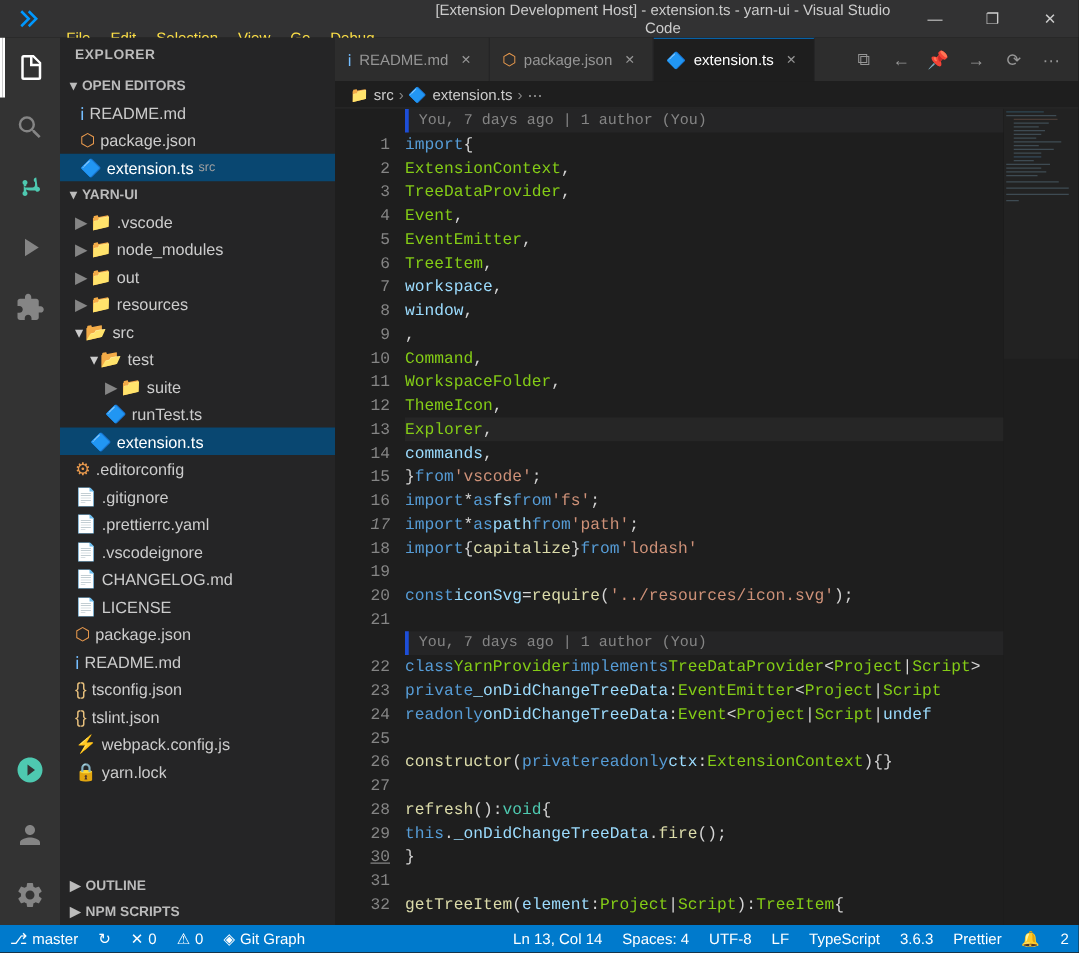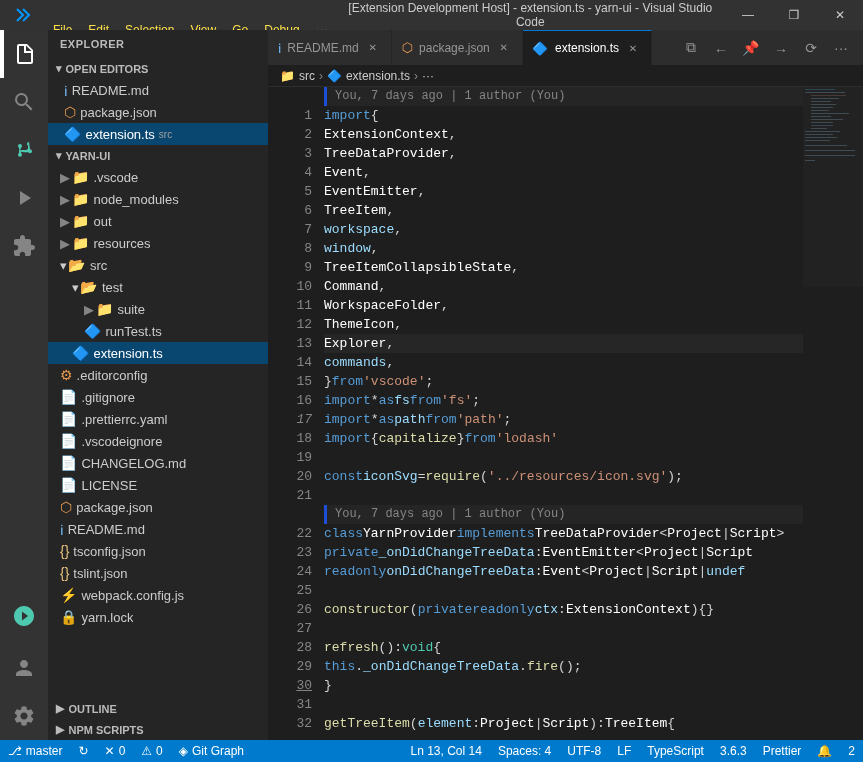--- a/index.html
+++ b/index.html
@@ -284,21 +284,21 @@
       background: #1e1e1e;
       flex-shrink: 0;
       overflow: hidden;
       opacity: 0.8;
     }
 
     
     .kw { color: #569cd6; }
     .str { color: #ce9178; }
     .fn { color: #dcdcaa; }
-    .cls { color: #ffffff; text-align: right; }
+    .cls { color: #84cc16; text-align: right; }
     .var { color: #9cdcfe; text-align: center; }
     .op { color: #d4d4d4; }
     .type { color: #4ec9b0; }
     .prop { color: #9cdcfe; }
     .punct { color: #d4d4d4; }
 
     
     .status-bar {
       height: 22px;
       background: #007acc;
@@ -638,21 +638,20 @@
           </div>
           <div class="code-line">    
             <span class="prop">workspace</span>
             <span class="punct">,</span>
           </div>
           <div class="code-line">    
             <span class="prop">window</span>
             <span class="punct">,</span>
           </div>
           <div class="code-line">    
-            <span class="cls">TreeItemCollapsibleState</span>
             <span class="punct">,</span>
           </div>
           <div class="code-line">    
             <span class="cls">Command</span>
             <span class="punct">,</span>
           </div>
           <div class="code-line">    
             <span class="cls">WorkspaceFolder</span>
             <span class="punct">,</span>
           </div>

